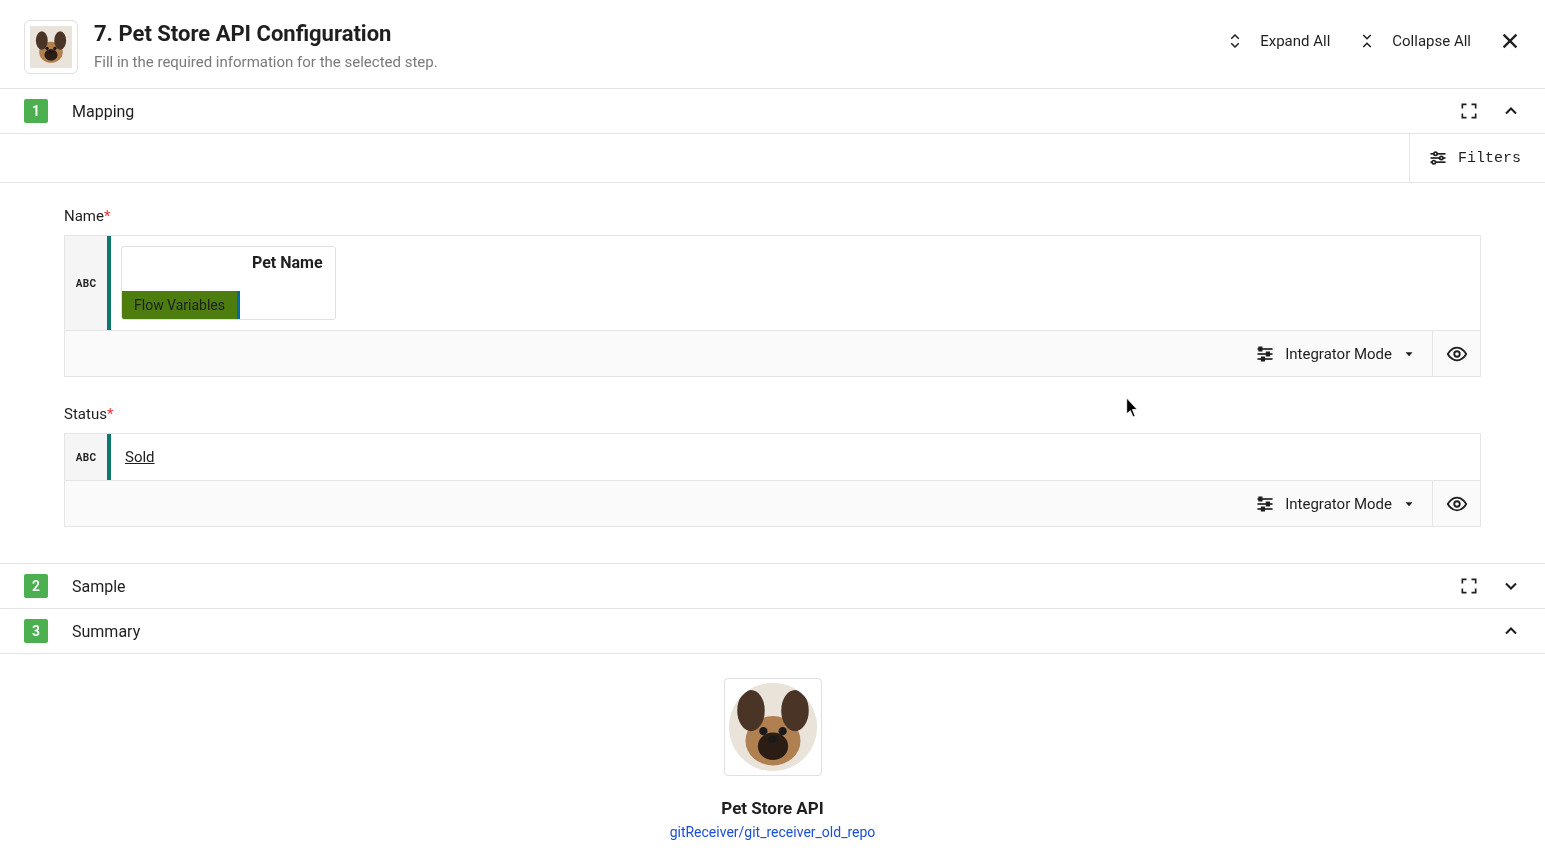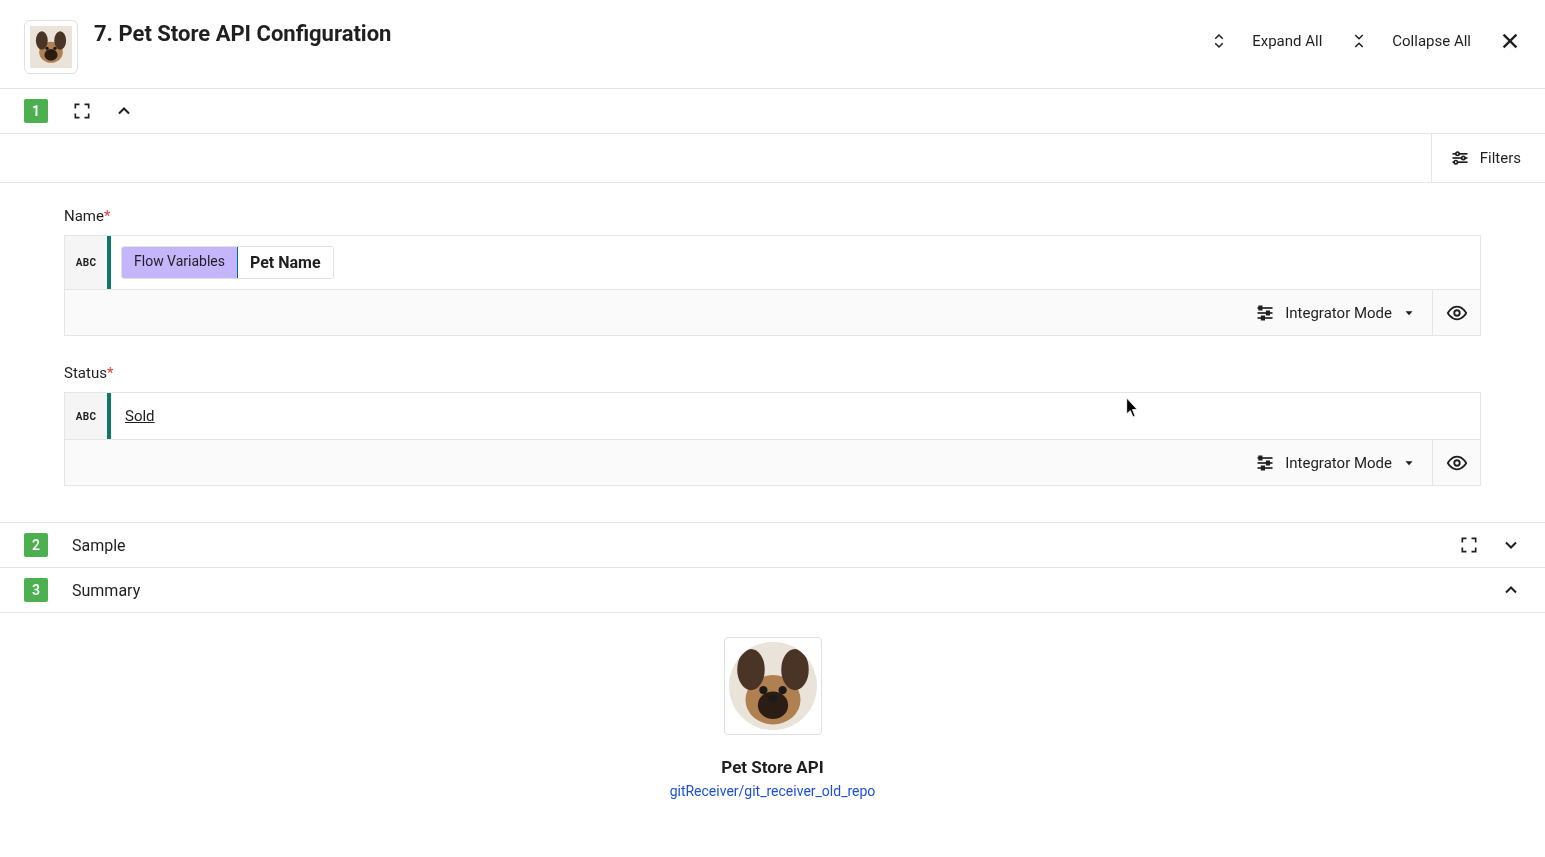--- a/index.html
+++ b/index.html
@@ -4,45 +4,45 @@
 <style>
 * { box-sizing: border-box; margin: 0; padding: 0; }
 body { font-family: -apple-system, BlinkMacSystemFont, "Segoe UI", Roboto, Arial, sans-serif; font-size: 14px; color: #1f1f1f; background: #fff; }
 .header { display: flex; align-items: flex-start; padding: 20px 24px 14px 24px; border-bottom: 1px solid #e5e5e5; gap: 16px; }
 .header-avatar { width: 54px; height: 54px; border: 1px solid #e0e0e0; border-radius: 6px; display: flex; align-items: center; justify-content: center; flex-shrink: 0; overflow: hidden; }
 .header-avatar svg { width: 42px; height: 42px; }
 .header-title-block { flex: 1; }
 .header-title { font-size: 22px; font-weight: 700; line-height: 1.3; }
 .header-subtitle { font-size: 15px; color: #7a7a7a; margin-top: 4px; }
 .header-actions { display: flex; align-items: center; gap: 28px; margin-top: 10px; }
-.header-action { display: flex; align-items: center; gap: 24px; font-size: 15px; cursor: pointer; }
+.header-action { display: flex; align-items: center; gap: 16px; font-size: 15px; cursor: pointer; }
 .header-action svg { width: 18px; height: 18px; }
 .close-btn { cursor: pointer; display: flex; align-items: center; }
 .close-btn svg { width: 22px; height: 22px; stroke-width: 2.5; }
 
 .section { border-bottom: 1px solid #e5e5e5; }
 .section-header { display: flex; align-items: center; padding: 10px 24px; gap: 24px; }
 .section-num { background: #4caf50; color: #fff; width: 24px; height: 24px; font-size: 14px; font-weight: 600; display: flex; align-items: center; justify-content: center; border-radius: 2px; }
 .section-title { font-size: 16px; flex: 1; }
 .section-icons { display: flex; align-items: center; gap: 22px; }
 .section-icons svg { width: 20px; height: 20px; cursor: pointer; }
 
-.filters-bar { display: flex; justify-content: flex-end; align-items: center; padding: 12px 24px; border-top: 1px solid #e5e5e5; border-left: 1px solid #e5e5e5; margin-left: 16px; }
+.filters-bar { display: flex; justify-content: flex-end; align-items: center; padding: 12px 24px; border-top: 1px solid #e5e5e5; border-left: 1px solid #e5e5e5; margin-left: 16px; font-family: Liberation Mono, monospace; }
 .filters-btn { display: flex; align-items: center; gap: 10px; font-size: 15px; cursor: pointer; padding-left: 18px; border-left: 1px solid #e5e5e5; height: 48px; margin: -12px 0; padding-right: 0; }
 .filters-btn svg { width: 20px; height: 20px; }
 
 .form-body { padding: 24px 64px 36px 64px; }
 .field { margin-bottom: 28px; }
 .field-label { font-size: 15px; margin-bottom: 10px; display: inline-block; }
 .req { color: #e53935; font-size: 15px; }
 .input-row { display: flex; border: 1px solid #e5e5e5; }
 .type-badge { background: #f5f5f5; width: 46px; display: flex; align-items: center; justify-content: center; font-size: 10px; font-weight: 700; letter-spacing: 0.3px; border-right: 4px solid #0f766e; }
 .input-content { flex: 1; padding: 10px 10px; display: flex; align-items: center; gap: 6px; min-height: 46px; }
 .chip { display: inline-flex; border: 1px solid #e0e0e0; border-radius: 3px; overflow: hidden; }
-.chip-left { background: #c4b5fd; padding: 6px 12px; font-size: 14px; border-right: 1px solid #0369a1; }
+.chip-left { background: #4d7c0f; padding: 6px 12px; font-size: 14px; border-right: 3px solid #0369a1; margin-top: 44px; }
 .chip-right { background: #fff; padding: 6px 12px; font-size: 16px; font-weight: 700; }
 .mode-row { display: flex; border: 1px solid #e5e5e5; border-top: none; height: 46px; align-items: center; justify-content: flex-end; padding-right: 0; background: #fafafa; }
 .mode-select { display: flex; align-items: center; gap: 10px; padding: 0 16px; font-size: 15px; cursor: pointer; height: 100%; }
 .mode-select svg.sl { width: 20px; height: 20px; }
 .mode-select svg.dd { width: 14px; height: 14px; }
 .eye-cell { border-left: 1px solid #e5e5e5; width: 48px; height: 100%; display: flex; align-items: center; justify-content: center; cursor: pointer; }
 .eye-cell svg { width: 22px; height: 22px; }
 .plain-value { font-size: 15px; padding-left: 4px; text-decoration: underline; }
 
 .summary-body { padding: 24px 0 8px; display: flex; flex-direction: column; align-items: center; }
@@ -65,20 +65,21 @@
       <ellipse cx="18" cy="22" rx="9" ry="14" fill="#4a3426"></ellipse>
       <ellipse cx="46" cy="22" rx="9" ry="14" fill="#4a3426"></ellipse>
       <ellipse cx="32" cy="44" rx="10" ry="9" fill="#2b1d14"></ellipse>
       <circle cx="26" cy="34" r="2.5" fill="#1a1a1a"></circle>
       <circle cx="38" cy="34" r="2.5" fill="#1a1a1a"></circle>
       <ellipse cx="32" cy="40" rx="3" ry="2" fill="#1a1a1a"></ellipse>
     </svg>
   </div>
   <div class="header-title-block">
     <div class="header-title">7. Pet Store API Configuration</div>
+    <div class="header-subtitle">Fill in the required information for the selected step.</div>
   </div>
   <div class="header-actions">
     <div class="header-action">
       <svg viewBox="0 0 24 24" fill="none" stroke="currentColor" stroke-width="2">
           <polyline points="7 9 12 4 17 9"></polyline>
           <polyline points="7 15 12 20 17 15"></polyline>
         </svg>
       <span>Expand All</span>
     </div>
     <div class="header-action">
@@ -93,20 +94,21 @@
           <line x1="5" y1="5" x2="19" y2="19"></line>
           <line x1="19" y1="5" x2="5" y2="19"></line>
         </svg>
     </div>
   </div>
 </div>
 
 <div class="section">
   <div class="section-header">
     <div class="section-num">1</div>
+    <div class="section-title">Mapping</div>
     <div class="section-icons">
       <svg viewBox="0 0 24 24" fill="none" stroke="currentColor" stroke-width="2">
           <path d="M4 9V4h5M20 9V4h-5M4 15v5h5M20 15v5h-5"></path>
         </svg>
       <svg viewBox="0 0 24 24" fill="none" stroke="currentColor" stroke-width="2.5">
           <polyline points="6 15 12 9 18 15"></polyline>
         </svg>
     </div>
   </div>
 </div>

